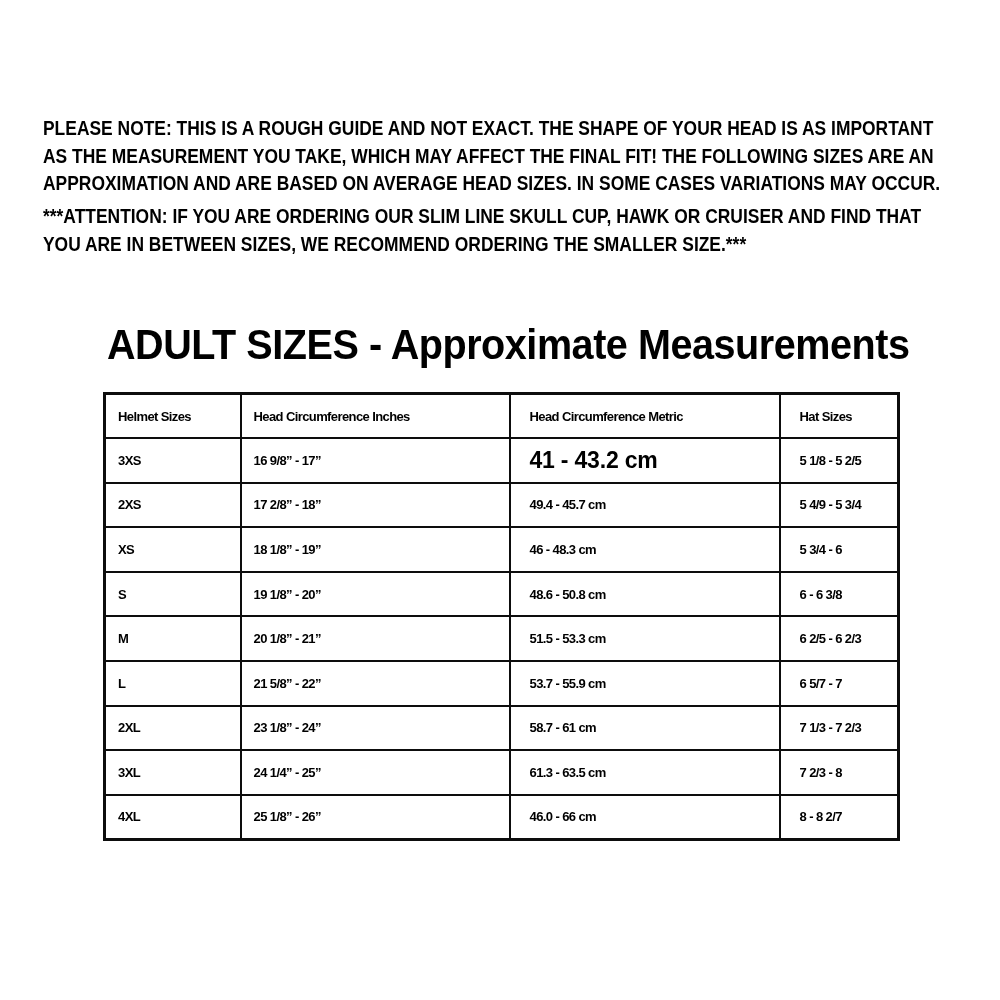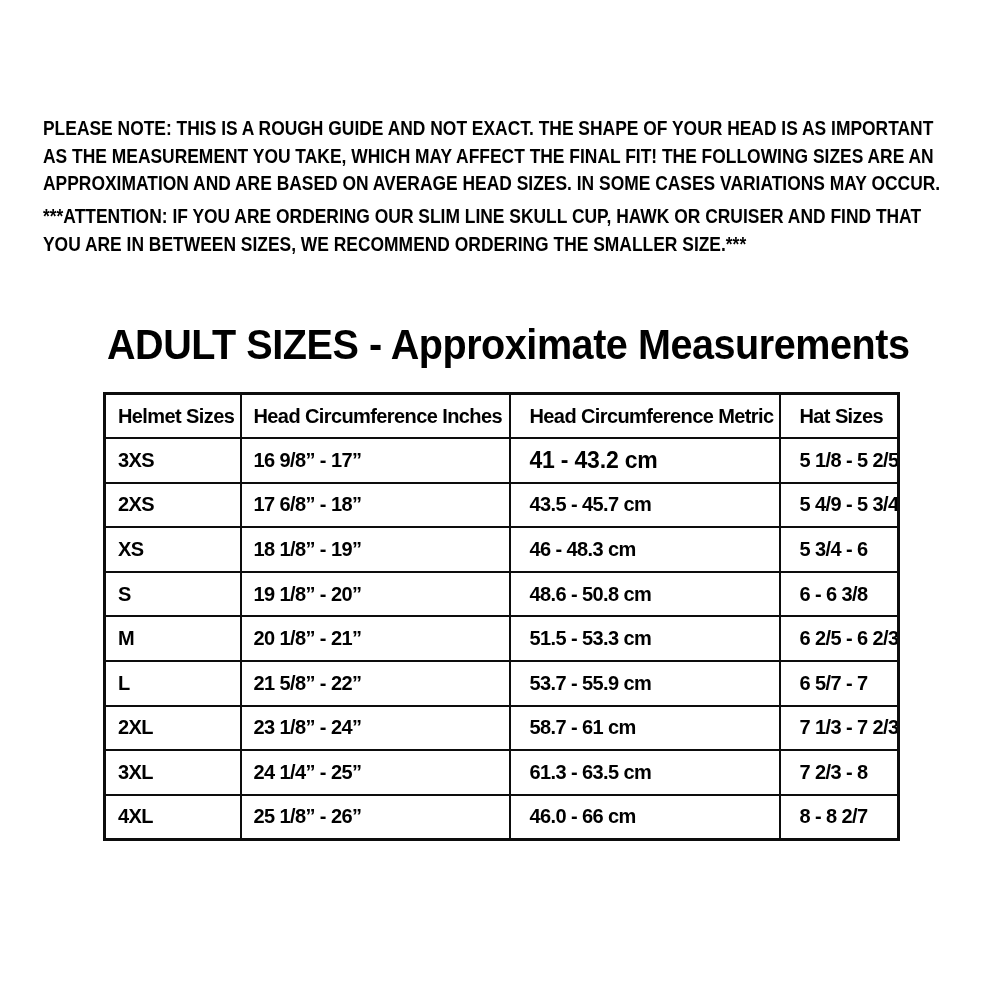--- a/index.html
+++ b/index.html
@@ -55,21 +55,21 @@
   table.size-table col.c1 { width: 136px; }
   table.size-table col.c2 { width: 269px; }
   table.size-table col.c3 { width: 270px; }
   table.size-table col.c4 { width: 119px; }
   table.size-table tr { height: 44.6px; }
   table.size-table th, table.size-table td {
     border: 2px solid #0d0d0d;
     text-align: left;
     vertical-align: middle;
     font-weight: 700;
-    font-size: 20px;
+    font-size: 13px;
     letter-spacing: -0.6px;
     padding-left: 12px;
     white-space: nowrap;
     overflow: hidden;
   }
   table.size-table th:nth-child(3), table.size-table td:nth-child(3),
   table.size-table th:nth-child(4), table.size-table td:nth-child(4) {
     padding-left: 19px;
   }
   table.size-table td.em {
@@ -112,22 +112,22 @@
     </thead>
     <tbody>
         <tr>
           <td>3XS</td>
           <td>16 9/8” - 17”</td>
           <td class="em">41 - 43.2 cm</td>
           <td>5 1/8 - 5 2/5</td>
         </tr>
         <tr>
           <td>2XS</td>
-          <td>17 6/8” - 18”</td>
-          <td>43.5 - 45.7 cm</td>
+          <td>17 2/8” - 18”</td>
+          <td>49.4 - 45.7 cm</td>
           <td>5 4/9 - 5 3/4</td>
         </tr>
         <tr>
           <td>XS</td>
           <td>18 1/8” - 19”</td>
           <td>46 - 48.3 cm</td>
           <td>5 3/4 - 6</td>
         </tr>
         <tr>
           <td>S</td>

